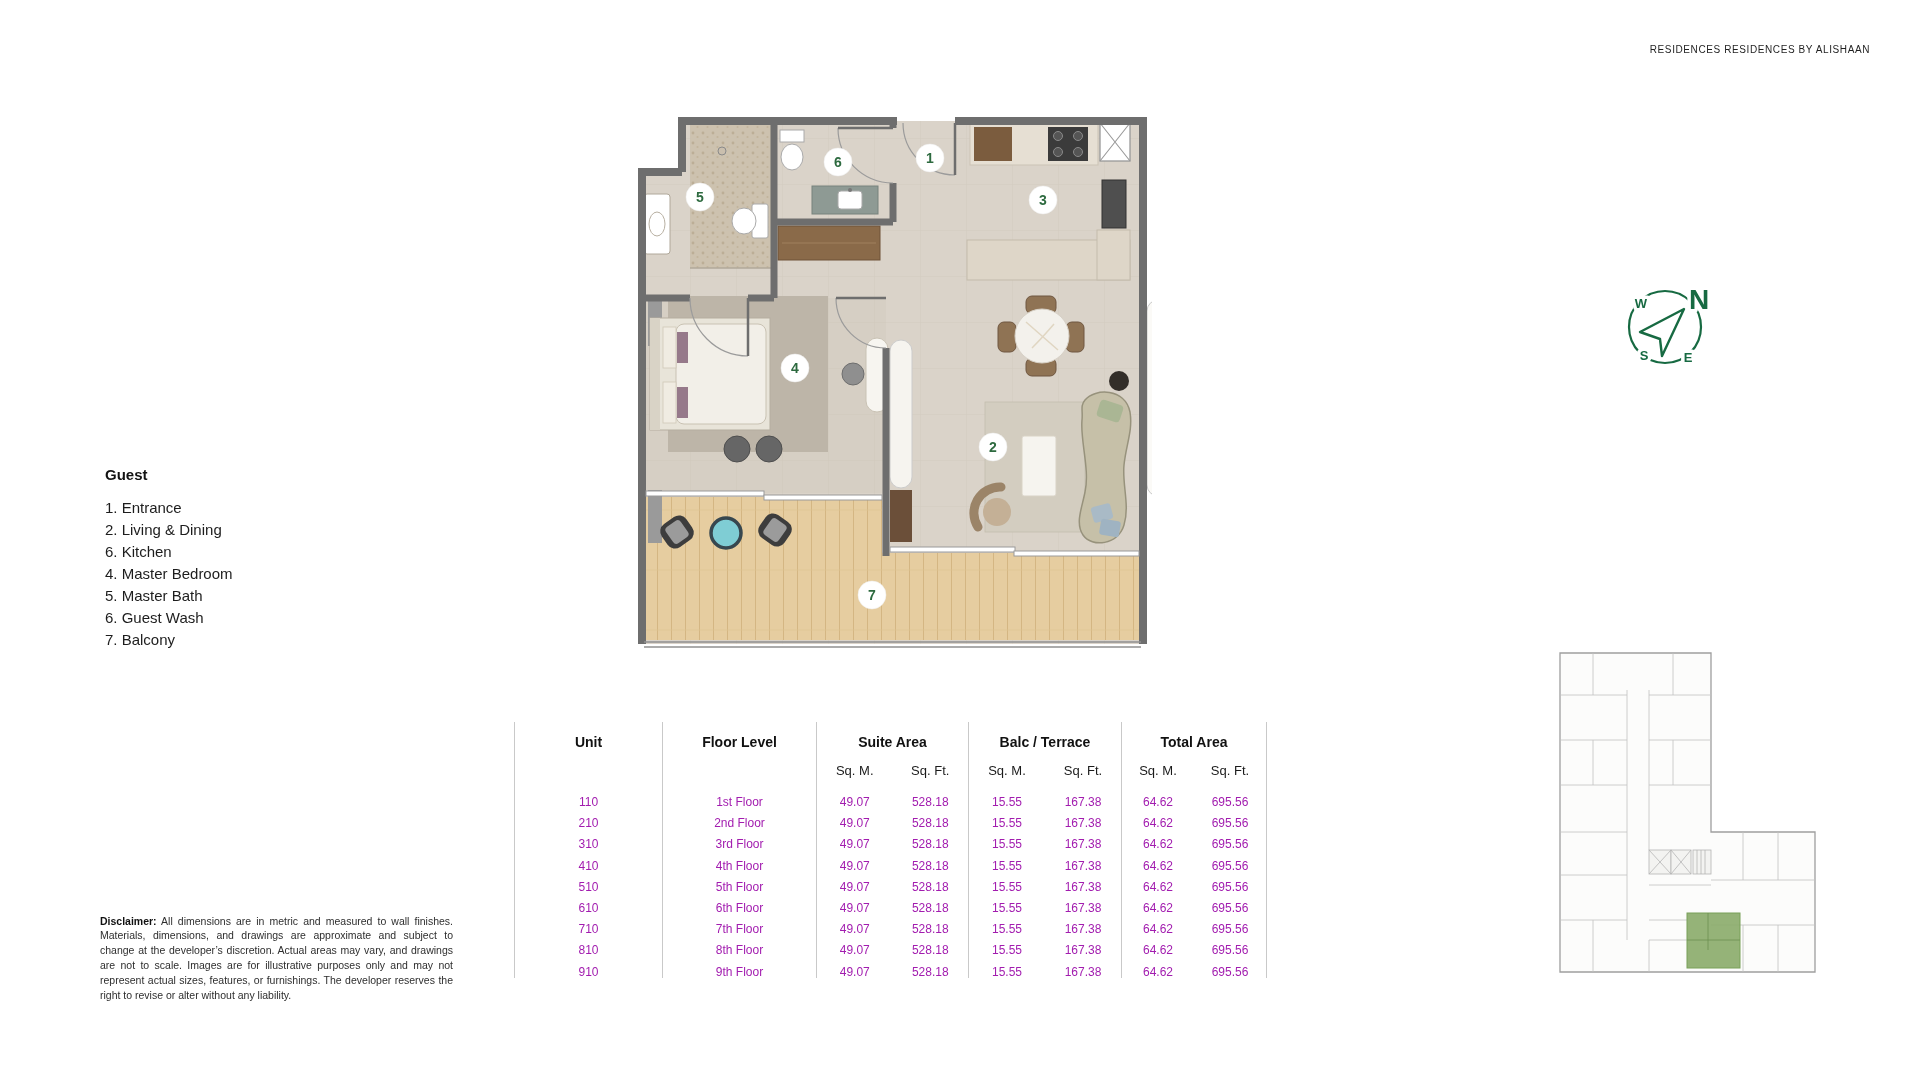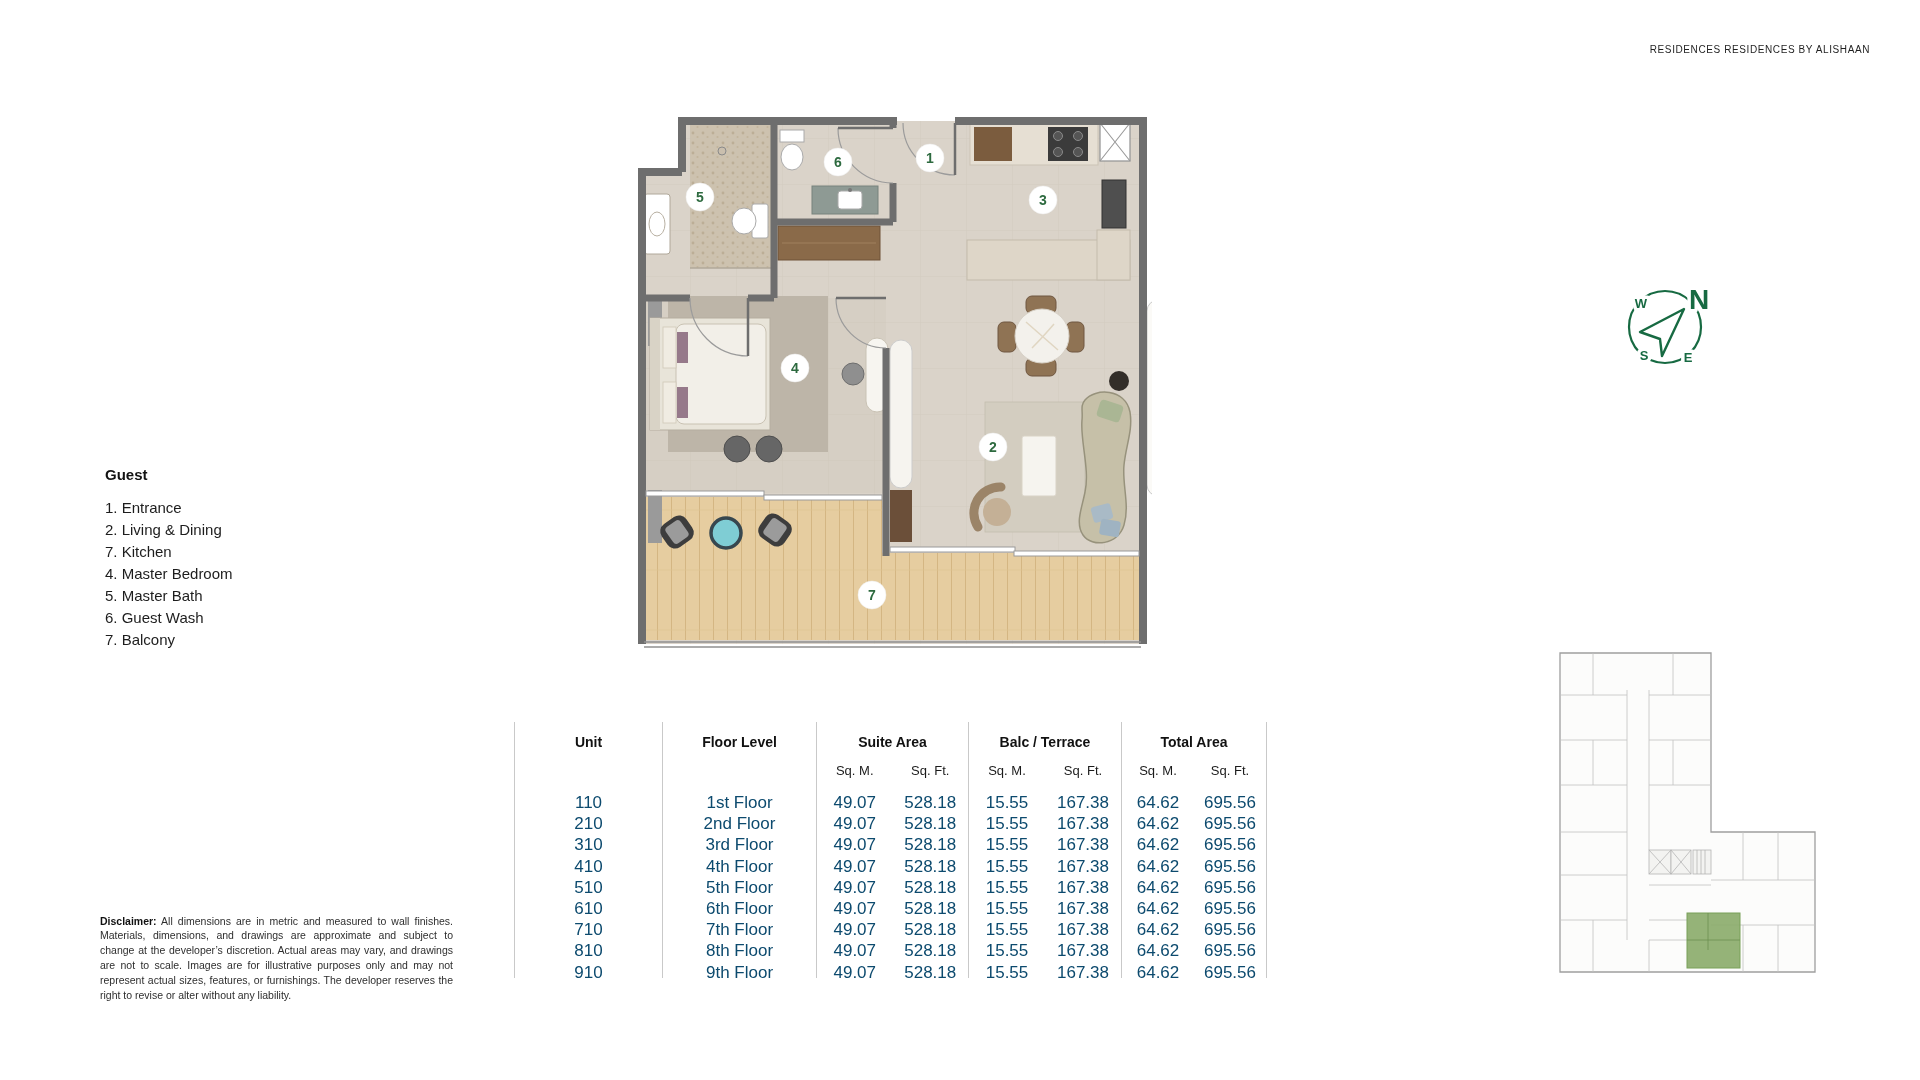--- a/index.html
+++ b/index.html
@@ -16,40 +16,40 @@
               text-align:justify;color:#2e2e2e;}
   .disclaimer b{color:#111;}
   
   .utable{position:absolute;left:514px;top:722px;height:256px;display:flex;}
   .tg{box-sizing:border-box;border-left:1px solid #c9c9c9;height:100%;text-align:center;}
   .tg.last{border-right:1px solid #c9c9c9;}
   .tg .th{margin-top:12px;font-size:14px;font-weight:700;color:#111;}
   .tg .sub{height:20px;margin-top:13px;font-size:13px;color:#1b1b1b;display:flex;}
   .tg .sub span{flex:1;}
   .tg .rows{margin-top:9px;}
-  .trow{height:21.2px;line-height:21.2px;font-size:17px;color:#0c4a6e;display:flex;}
+  .trow{height:21.2px;line-height:21.2px;font-size:12px;color:#a21caf;display:flex;}
   .trow span{flex:1;}
   .w-unit{width:148px;} .w-floor{width:154px;} .w-suite{width:152px;} .w-balc{width:153px;} .w-total{width:146px;}
   svg text{font-family:"Liberation Sans",sans-serif;}
   .svgabs{position:absolute;}
 </style>
 </head>
 <body>
 
 <div class="page">
 
   <div class="brand">RESIDENCES RESIDENCES BY ALISHAAN</div>
 
 
   <div class="legend">
     <h3>Guest</h3>
     <ul>
       <li>1. Entrance</li>
       <li>2. Living &amp; Dining</li>
-      <li>7. Kitchen</li>
+      <li>6. Kitchen</li>
       <li>4. Master Bedroom</li>
       <li>5. Master Bath</li>
       <li>6. Guest Wash</li>
       <li>7. Balcony</li>
     </ul>
   </div>
 
   <svg class="svgabs" style="left:628px;top:104px;" width="524" height="552" viewBox="628 104 524 552">
     <defs>
       <pattern id="wood" width="14" height="60" patternUnits="userSpaceOnUse">

